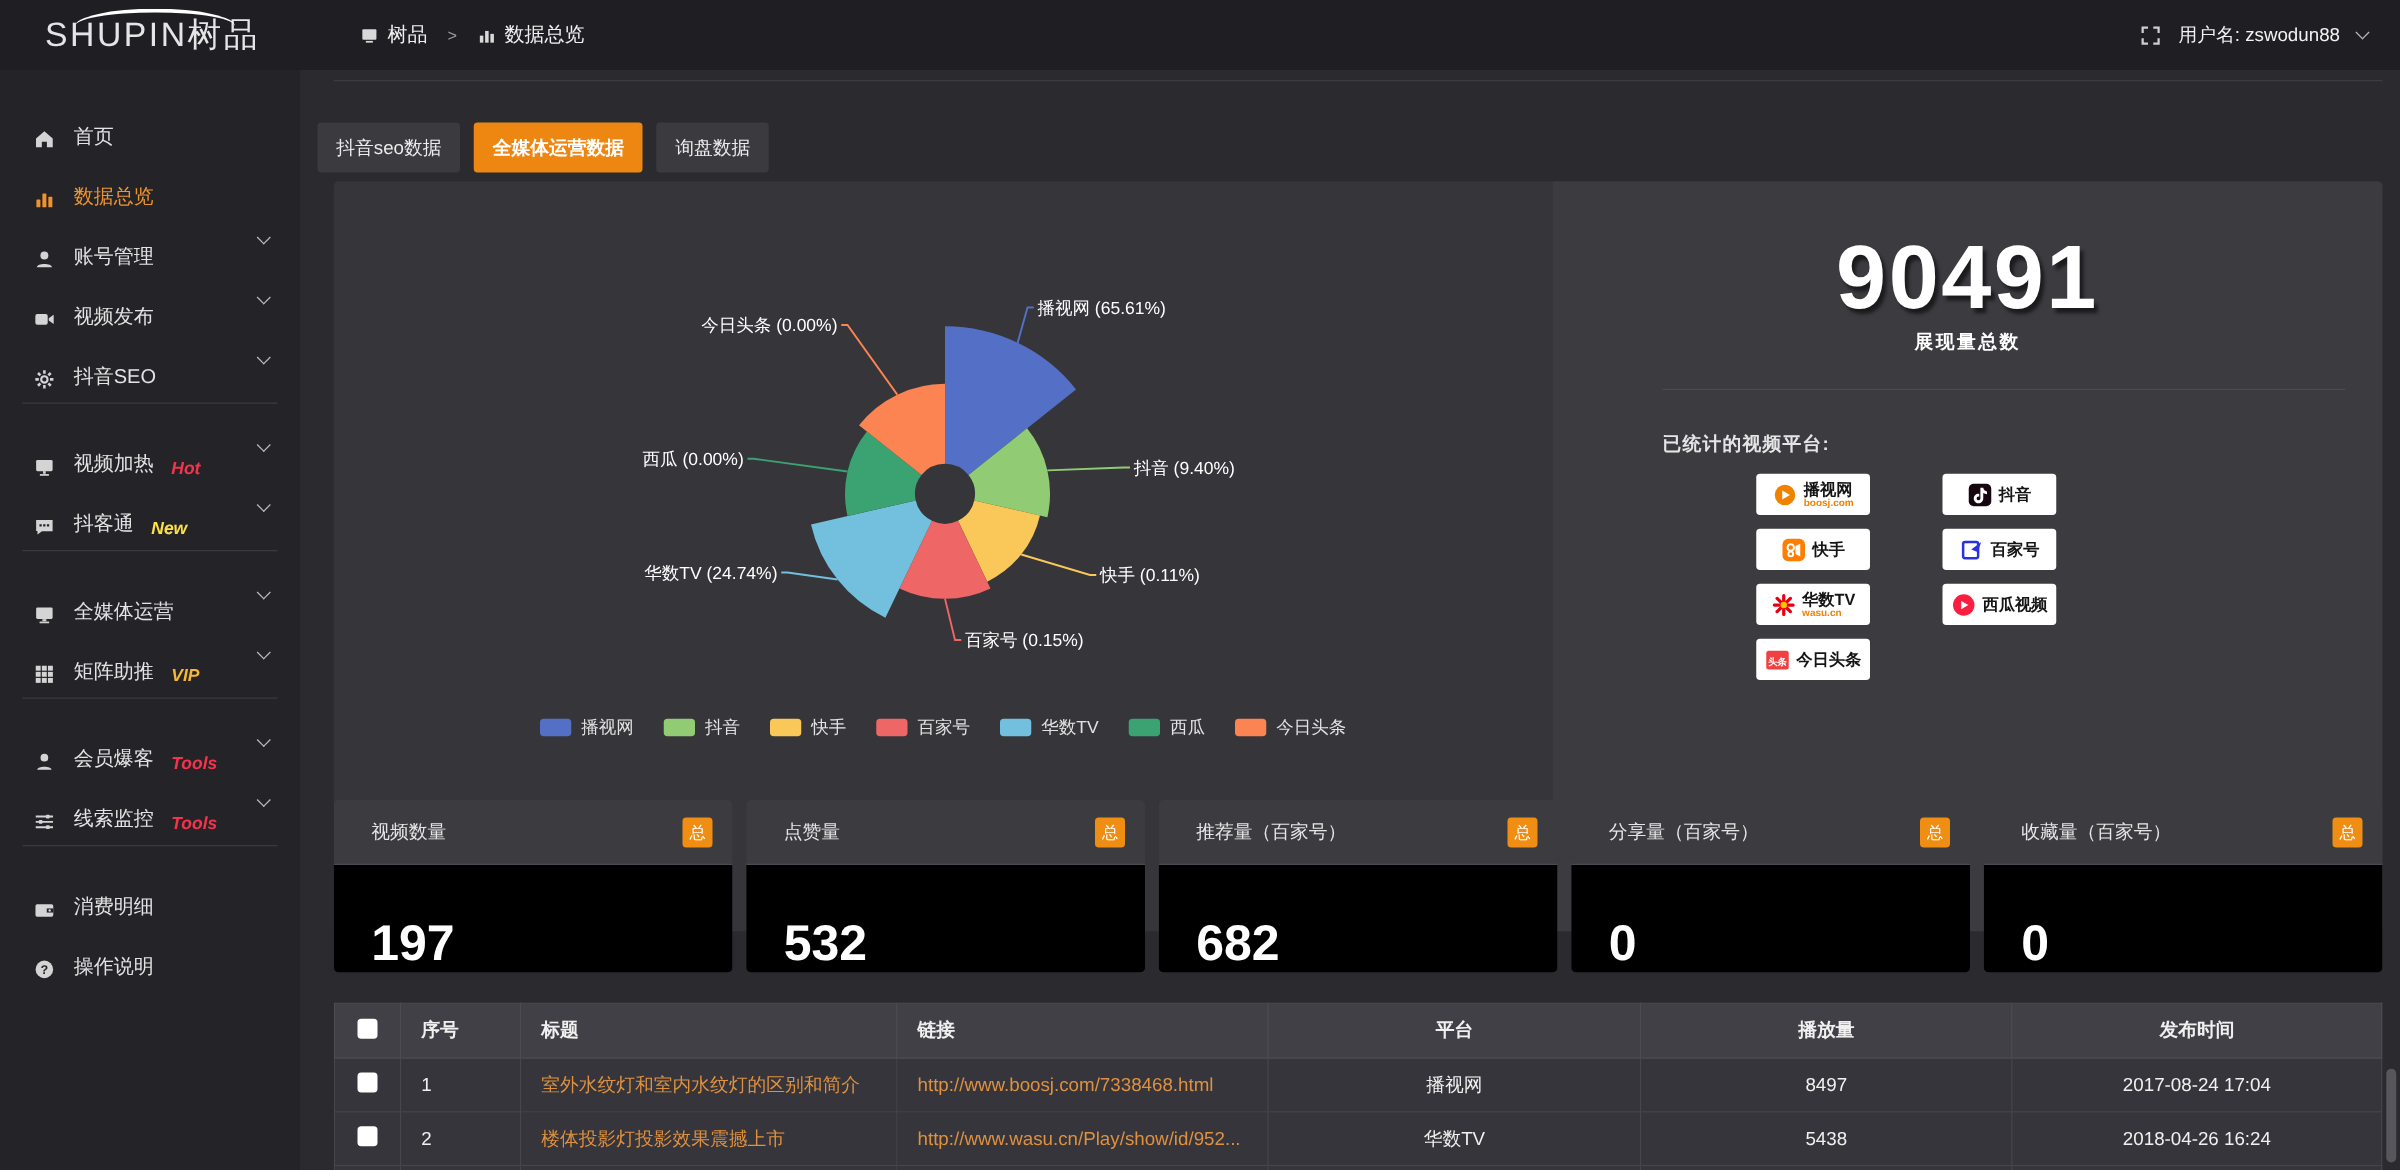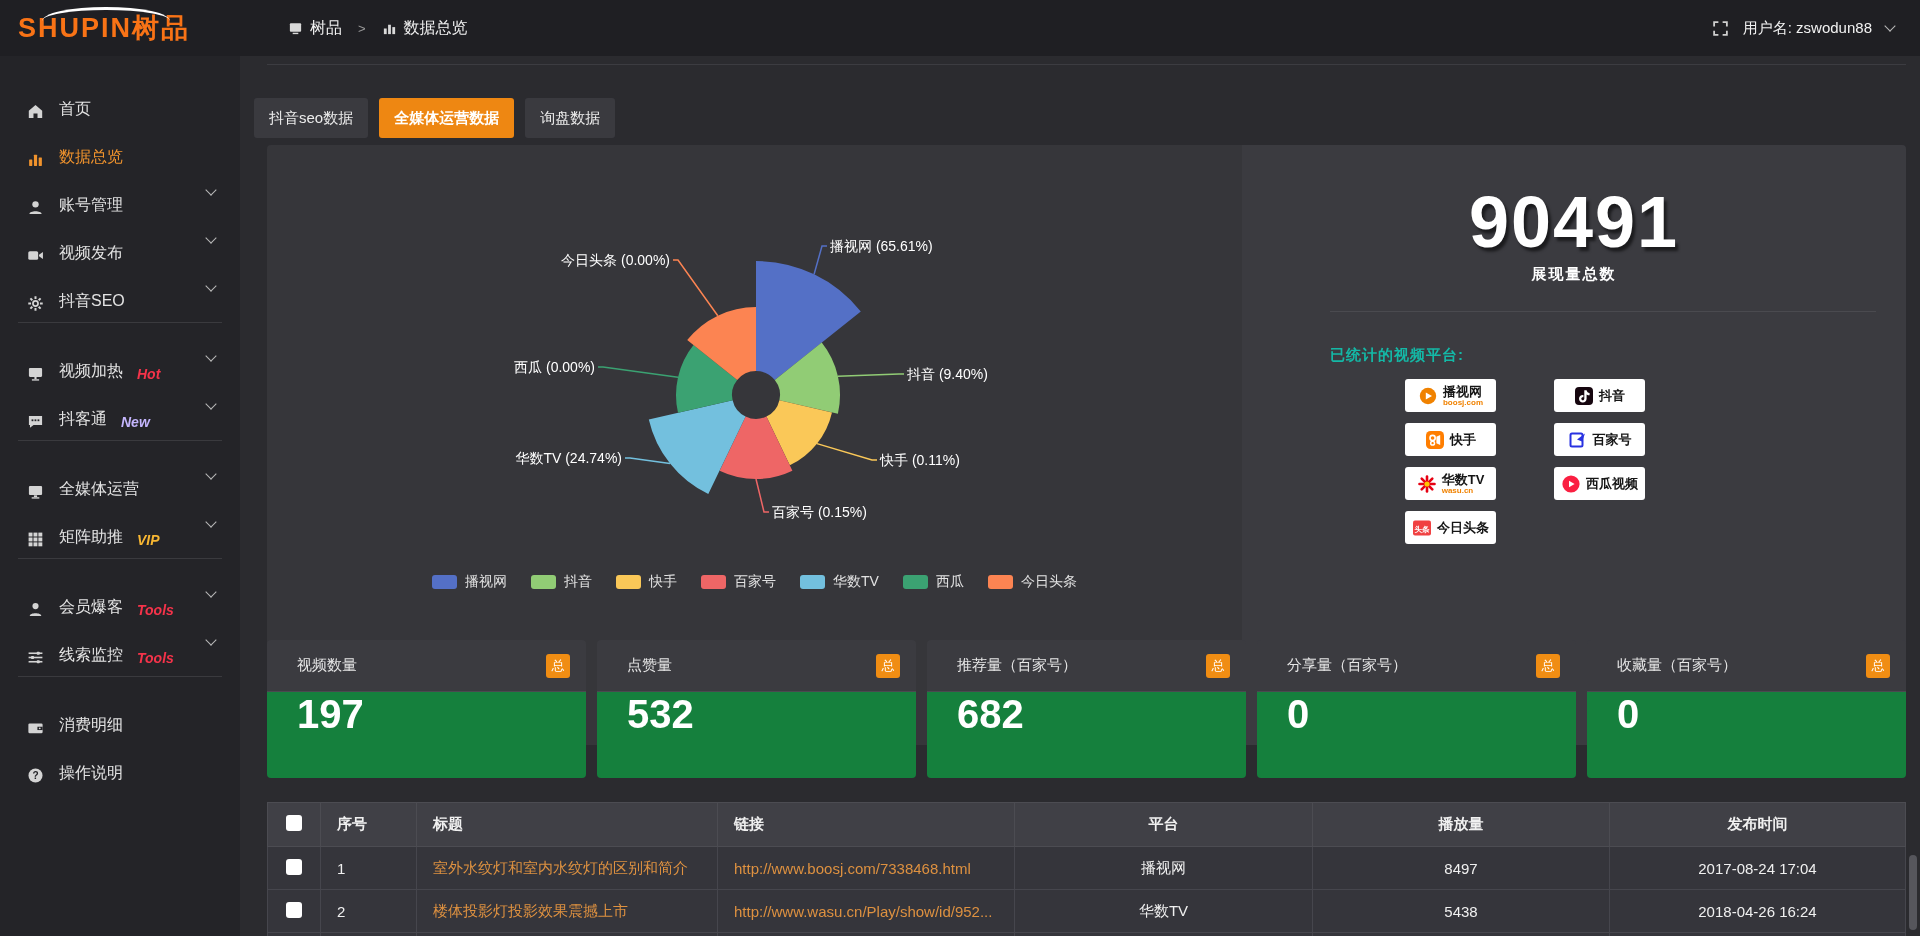--- a/index.html
+++ b/index.html
@@ -1,21 +1,21 @@
 <!DOCTYPE html>
 <html><head>
 <meta charset="utf-8">
 <style>
   * { margin:0; padding:0; box-sizing:border-box; }
   html,body { width:1920px; height:936px; overflow:hidden; }
   body { background:#2b2b2f; font-family:"Liberation Sans","DejaVu Sans",sans-serif; color:#e8e8e8; position:relative; }
 
   
   .topbar { position:absolute; left:0; top:0; width:1920px; height:56px; background:#1f1f23; z-index:20; }
-  .logo { position:absolute; left:18px; top:0; height:56px; line-height:56px; font-size:27px; font-weight:bold; color:#f97316; letter-spacing:2px; }
+  .logo { position:absolute; left:36px; top:0; height:56px; line-height:56px; font-size:27px; font-weight:normal; color:#e5e5e5; letter-spacing:2px; }
   .logo-arc { position:absolute; left:24px; top:7px; width:128px; height:14px; border-top:3px solid #fff; border-radius:64px 64px 0 0 / 14px 14px 0 0; }
   .breadcrumb { position:absolute; left:288px; top:0; height:56px; display:flex; align-items:center; gap:7px; font-size:16px; color:#f0f0f0; }
   .bc-sep { color:#9a9a9a; margin:0 9px; font-size:13px; }
   .bc-ico { color:#d9d9d9; display:flex; }
   .topbar-right { position:absolute; right:26px; top:0; height:56px; display:flex; align-items:center; gap:14px; }
   .fs-ico { color:#cfcfcf; display:flex; cursor:pointer; }
   .user-label { font-size:15px; color:#f2f2f2; }
   .chev { width:8px; height:8px; border-right:1.6px solid #b9b9b9; border-bottom:1.6px solid #b9b9b9; transform:rotate(45deg); margin-top:-4px; }
 
   
@@ -38,34 +38,34 @@
   .panel-left { width:975px; background:#36363a; border-radius:4px 0 0 4px; position:relative; }
   .panel-right { flex:1; background:#3b3b40; border-radius:0 4px 4px 0; position:relative; }
 
   .legend { position:absolute; left:0; right:0; top:428px; display:flex; justify-content:center; gap:24px; }
   .legend-item { display:flex; align-items:center; gap:8px; font-size:14px; color:#e2e2e2; cursor:pointer; }
   .legend-swatch { width:25px; height:14px; border-radius:3px; }
 
   .sum-num { text-align:center; margin-top:48px; font-size:72px; line-height:58px; font-weight:bold; color:#fff; letter-spacing:2px; text-shadow:3px 4px 3px rgba(0,0,0,.55); }
   .sum-label { text-align:center; margin-top:14px; font-size:15px; line-height:18px; font-weight:bold; letter-spacing:2px; color:#fff; }
   .sum-div { height:1px; background:#4a4a4f; margin:28px 30px 0 88px; }
-  .plat-label { margin:34px 0 0 88px; font-size:15px; font-weight:bold; letter-spacing:1px; color:#14b8a6; }
+  .plat-label { margin:34px 0 0 88px; font-size:15px; font-weight:bold; letter-spacing:1px; color:#e5e5e5; }
   .plat-grid { margin:14px 0 0 163px; display:flex; gap:58px; }
   .plat-col { display:flex; flex-direction:column; gap:11px; }
   .badge { height:33px; min-width:90px; background:#fff; border-radius:3px; display:flex; align-items:center; justify-content:center; gap:5px; padding:0 7px; }
   .badge .btxt { display:flex; flex-direction:column; line-height:1; }
   .badge .bname { color:#151515; font-weight:bold; font-size:13px; }
   .badge .bsub { font-size:8px; color:#f08200; font-weight:bold; margin-top:1px; }
 
   .cards { position:absolute; left:27px; right:14px; top:584px; height:138px; display:flex; gap:11px; }
   .card { flex:1; border-radius:4px; overflow:hidden; display:flex; flex-direction:column; }
   .card-head { height:52px; background:#3b3b40; display:flex; align-items:center; justify-content:space-between; padding:0 16px 0 30px; border-bottom:1px solid #4a4a50; }
   .card-title { font-size:15px; color:#e6e6e6; }
   .card-badge { width:24px; height:24px; background:#f08d13; color:#fff; border-radius:3px; display:flex; align-items:center; justify-content:center; font-size:13px; }
-  .card-body { flex:1; background:#15803d; display:flex; align-items:flex-start; padding-left:30px; }
+  .card-body { flex:1; background:#000000; display:flex; align-items:flex-end; padding-left:30px; }
   .card-value { font-size:40px; font-weight:bold; color:#fff; }
 
   .tablewrap { position:absolute; left:27px; right:14px; top:746px; bottom:0; overflow:hidden; }
   table { width:100%; border-collapse:collapse; table-layout:fixed; }
   th { height:44px; background:#404046; font-size:15px; font-weight:bold; color:#f0f0f0; border:1px solid #4c4c52; }
   td { height:43px; background:#35353b; font-size:15px; color:#f0f0f0; border:1px solid #46464d; text-align:center; }
   .cell-left { text-align:left; padding-left:16px; }
   th.cell-left { padding-left:16px; }
   .orange-text { color:#de9140; white-space:nowrap; overflow:hidden; text-overflow:ellipsis; }
   .cb { width:16px; height:16px; background:#fff; border-radius:3px; display:inline-block; cursor:pointer; }
@@ -192,21 +192,21 @@
         <svg viewBox="0 0 16 16" width="17" height="17" fill="currentColor">
           <path d="M1.8 2.8h12.4v8.4H6.2l-3.4 2.6v-2.6H1.8z"></path>
           <g fill="#242428">
             <rect x="4.3" y="6" width="1.7" height="1.7"></rect>
             <rect x="7.1" y="6" width="1.7" height="1.7"></rect>
             <rect x="9.9" y="6" width="1.7" height="1.7"></rect>
           </g>
         </svg>
       </span>
        <span>抖客通</span>
-       <span class="side-tag" style="color:#c4b5fd">New</span>
+       <span class="side-tag" style="color:#fde047">New</span>
        <span class="chev side-chev"></span>
      </div>
     <div class="side-div"></div>
     <div class="side-item">
        <span class="sico">
         <svg viewBox="0 0 16 16" width="17" height="17" fill="currentColor">
           <rect x="1.8" y="2.8" width="12.4" height="8.6" rx="1"></rect>
           <rect x="6.5" y="11.6" width="3" height="1.6"></rect>
           <rect x="4.4" y="13.4" width="7.2" height="1.3"></rect>
         </svg>

